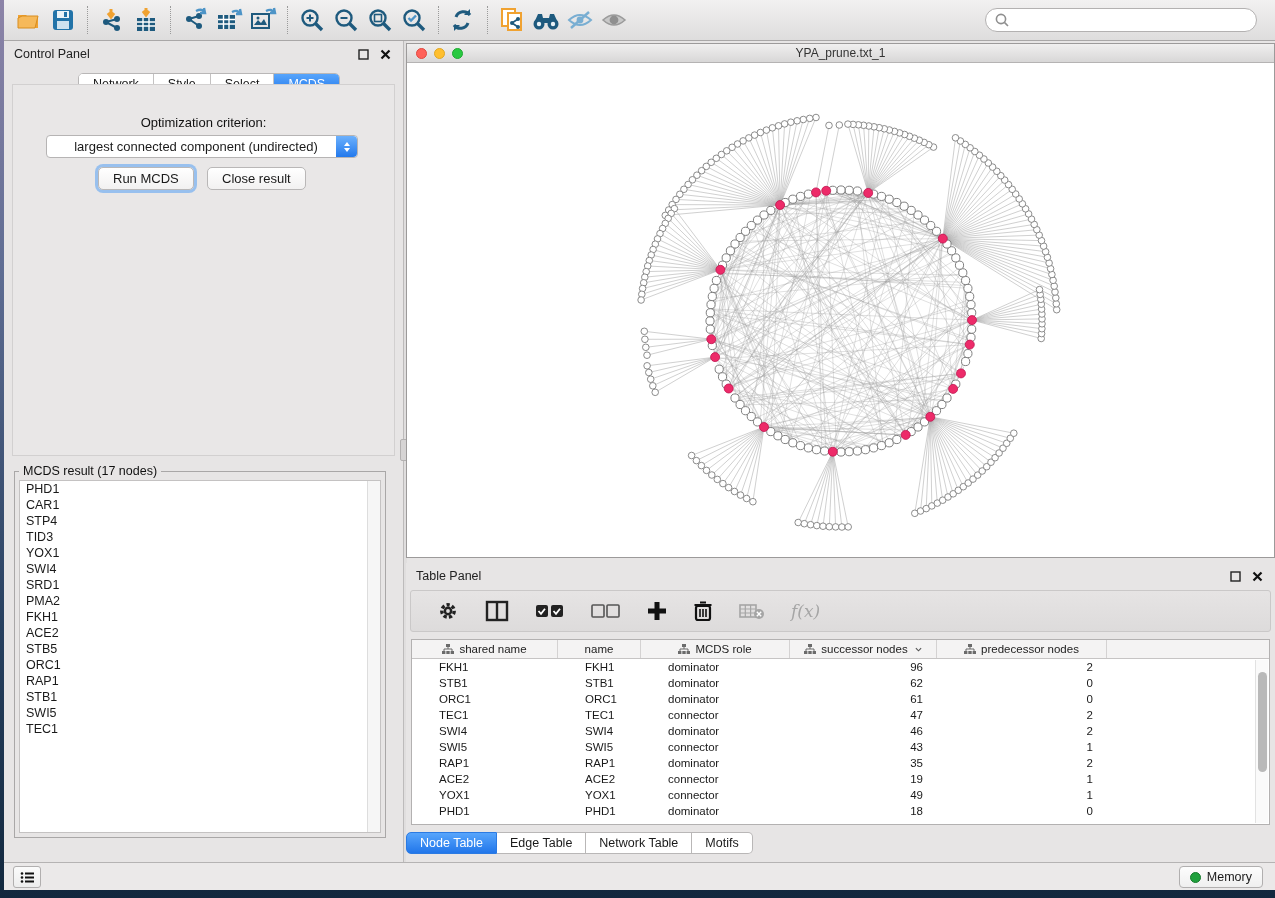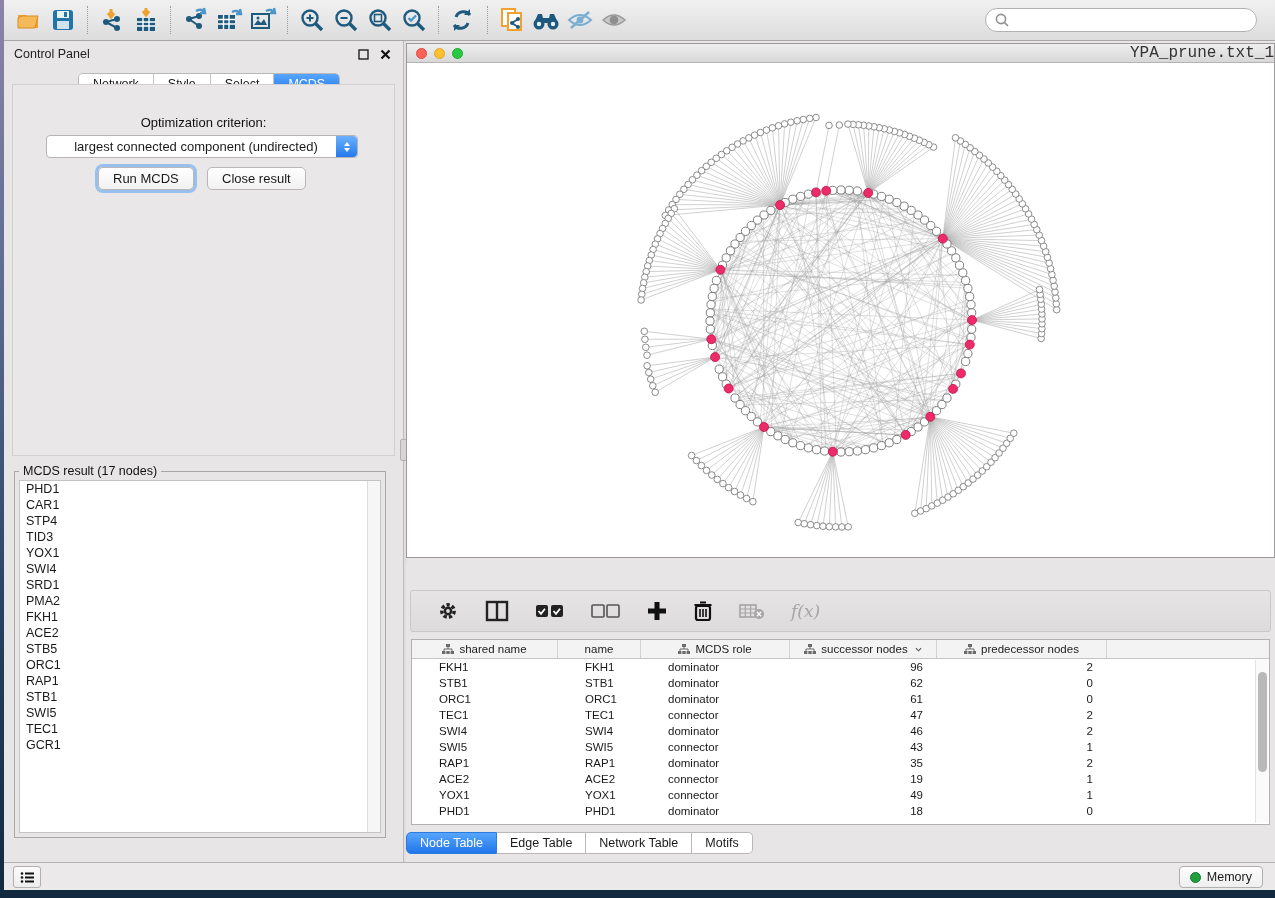--- a/index.html
+++ b/index.html
@@ -48,21 +48,21 @@
   #mcds-box { position:absolute; left:10px; top:423px; width:372px; height:374px; border:1px solid #a9a7a7; background:transparent; }
   #mcds-box legend { font-size:12.5px; padding:0 4px; margin-left:4px; color:#111; }
   #mcds-list { position:absolute; left:4px; top:2px; right:4px; bottom:4px; background:#fff; border:1px solid #c4c2c2; overflow:hidden; }
   .mcds-item { font-size:12.5px; height:16px; line-height:16px; padding-left:6px; }
   #mcds-scroll { position:absolute; right:0; top:0; bottom:0; width:13px; background:#f6f6f6; border-left:1px solid #ddd; }
   
   #splitter { position:absolute; left:399px; top:0; width:4px; height:821px; background:#e0dede; border-left:1px solid #bdbbbb; }
   #splitter .grip { position:absolute; top:398px; left:-4px; width:9px; height:22px; background:#d6d4d4; border:1px solid #b3b1b1; border-radius:2px; }
   
   #net-window { position:absolute; left:402px; top:2px; width:869px; height:515px; background:#fff; border:1px solid #9c9a9a; }
-  #net-title { height:19px; background:linear-gradient(180deg,#f0efef,#d8d7d7); border-bottom:1px solid #b5b3b3; position:relative; display:flex; align-items:center; justify-content:flex-end; font-size:16px; color:#333;font-family:Liberation Mono, monospace; }
+  #net-title { height:19px; background:linear-gradient(180deg,#f0efef,#d8d7d7); border-bottom:1px solid #b5b3b3; position:relative; display:flex; align-items:center; justify-content:center; font-size:12px; color:#333; }
   .tl { position:absolute; top:4px; width:11px; height:11px; border-radius:50%; }
   #tl-close { left:9px;  background:#ff6159; border:1px solid #e1483f; }
   #tl-min   { left:27px; background:#ffbf2f; border:1px solid #e0a723; }
   #tl-max   { left:45px; background:#29c941; border:1px solid #1eaa31; }
   #net-canvas { position:absolute; left:0; top:19px; width:867px; height:494px; background:#fff; }
   
   #table-panel { position:absolute; left:402px; top:522px; width:869px; height:299px; background:#e7e5e5; }
   #tp-toolbar { position:absolute; left:4px; top:27px; width:861px; height:42px; background:linear-gradient(180deg,#e6e4e4,#dddbdb); border:1px solid #cac8c8; border-radius:3px; display:flex; align-items:center; gap:26px; padding-left:26px; }
   .tp-ic { display:flex; align-items:center; justify-content:center; height:26px; }
   #fx { font-family:"DejaVu Serif", serif; font-style:italic; font-size:17px; color:#a5a5a5; }
@@ -273,21 +273,20 @@
           <div class="mcds-item">SRD1</div>
           <div class="mcds-item">PMA2</div>
           <div class="mcds-item">FKH1</div>
           <div class="mcds-item">ACE2</div>
           <div class="mcds-item">STB5</div>
           <div class="mcds-item">ORC1</div>
           <div class="mcds-item">RAP1</div>
           <div class="mcds-item">STB1</div>
           <div class="mcds-item">SWI5</div>
           <div class="mcds-item">TEC1</div>
-          <div class="mcds-item">GCR1</div>
         <div id="mcds-scroll"></div>
       </div>
     </fieldset>
   </div>
 
   <div id="splitter">
       <div class="grip"></div>
     </div>
 
   <div id="net-window">
@@ -1017,20 +1016,34 @@
           <circle cx="425.8" cy="388.7" r="4.5"></circle>
           <circle cx="523.3" cy="353.8" r="4.5"></circle>
           <circle cx="498.7" cy="371.9" r="4.5"></circle>
           <circle cx="554.0" cy="310.4" r="4.5"></circle>
           <circle cx="546.1" cy="325.9" r="4.5"></circle>
         </g>
       </svg>
   </div>
 
   <div id="table-panel">
+    <div class="panel-header">
+      <span>Table Panel</span>
+      <span class="sp"></span>
+      <span class="win-btn">
+          <svg width="11" height="11">
+            <rect x="1" y="1" width="9" height="9" fill="none" stroke="#222" stroke-width="1.4"></rect>
+          </svg>
+        </span>
+      <span class="win-btn">
+          <svg width="11" height="11">
+            <path d="M1.5 1.5 L9.5 9.5 M9.5 1.5 L1.5 9.5" stroke="#111" stroke-width="2.2"></path>
+          </svg>
+        </span>
+    </div>
     <div id="tp-toolbar">
       <span class="tp-ic">
         <svg width="22" height="22">
             <circle cx="11" cy="11" r="6.2" fill="none" stroke="#222" stroke-width="3.4" stroke-dasharray="3.2 2.2"></circle>
             <circle cx="11" cy="11" r="4.4" fill="#222"></circle>
             <circle cx="11" cy="11" r="1.9" fill="#e1dfdf"></circle>
           </svg>
       </span>
       <span class="tp-ic">
         <svg width="24" height="22">

